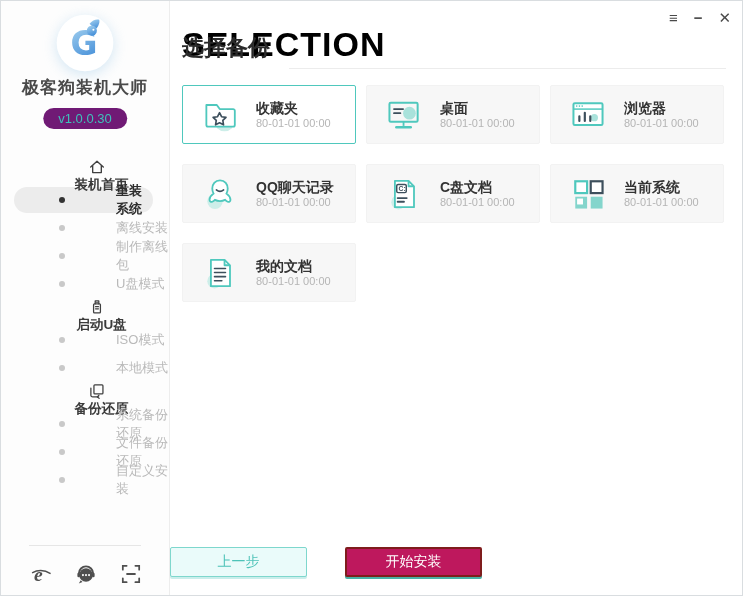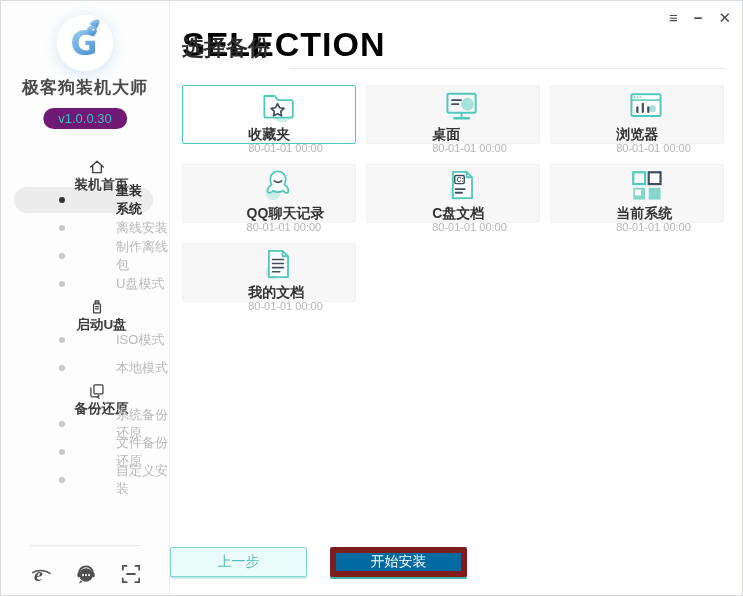--- a/index.html
+++ b/index.html
@@ -34,32 +34,32 @@
   .main{position:absolute;left:169px;top:0;right:0;bottom:0;background:#fff;}
   .win-controls{position:absolute;top:8px;right:11px;display:flex;gap:16px;color:#4a4a4a;font-size:15px;z-index:5;}
   .wc{cursor:pointer;line-height:18px;font-weight:bold;}
   .watermark{position:absolute;top:24px;left:12px;font-size:34px;font-weight:bold;color:#000000;
              letter-spacing:1px;user-select:none;}
   .page-title{position:absolute;top:32px;left:12px;font-size:22px;font-weight:bold;color:#2b2b2b;}
   .title-rule{position:absolute;top:67px;left:119px;right:16px;height:1px;background:#ececec;}
   .cards{position:absolute;top:84px;left:12px;display:grid;grid-template-columns:repeat(3,174px);
          column-gap:10px;row-gap:20px;}
   .card{height:59px;background:#f7f7f7;border:1px solid #f2f2f2;border-radius:2px;display:flex;
-        align-items:center;padding-left:17px;box-sizing:border-box;cursor:pointer;flex-direction:column;}
+        align-items:center;padding-left:17px;box-sizing:border-box;cursor:pointer;}
   .card.selected{background:#ffffff;border:1.5px solid #4fc8bd;}
   .cicon{width:40px;height:40px;flex:none;display:inline-flex;}
   .cicon svg{width:100%;height:100%;overflow:visible;}
   .ctext{margin-left:16px;display:flex;flex-direction:column;}
   .clabel{font-size:14px;color:#333;font-weight:bold;line-height:1.15;}
   .ctime{font-size:11px;color:#b5b5b5;margin-top:0;}
   .footer-btns{position:absolute;bottom:18px;left:0;right:0;display:flex;justify-content:flex-start;gap:23px;}
   .btn{width:137px;height:30px;font-size:14px;display:flex;align-items:center;justify-content:center;
        cursor:pointer;border-radius:2px;box-sizing:border-box;}
   .btn-prev{background:#eafbfa;border:1px solid #7ed7cd;color:#4ec3b8;box-shadow:0 2px 0 rgba(79,200,189,.3);}
-  .btn-start{background:#0369a1;border:6px solid #7f1d1d;color:#ffffff;box-shadow:0 2px 0 #49b2a6;}
+  .btn-start{background:#be185d;border:2px solid #7f1d1d;color:#ffffff;box-shadow:0 2px 0 #49b2a6;margin-left:15px;}
 </style>
 </head>
 <body>
 
 <div class="sidebar">
   <div class="logo">
     <svg viewBox="0 0 70 70">
       <defs>
         <linearGradient id="glg" x1="0" y1="0" x2="0.4" y2="1">
           <stop offset="0" stop-color="#a8d4f0"></stop>

